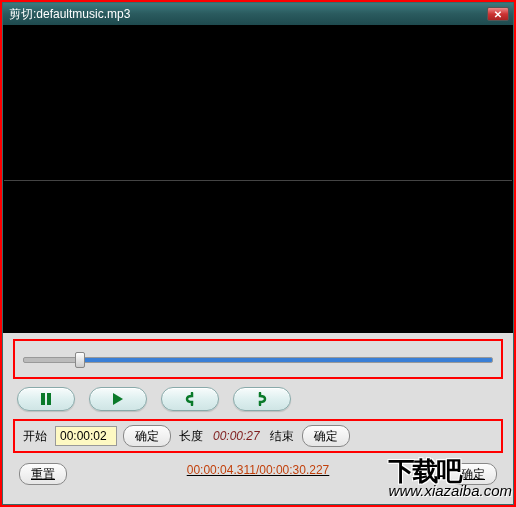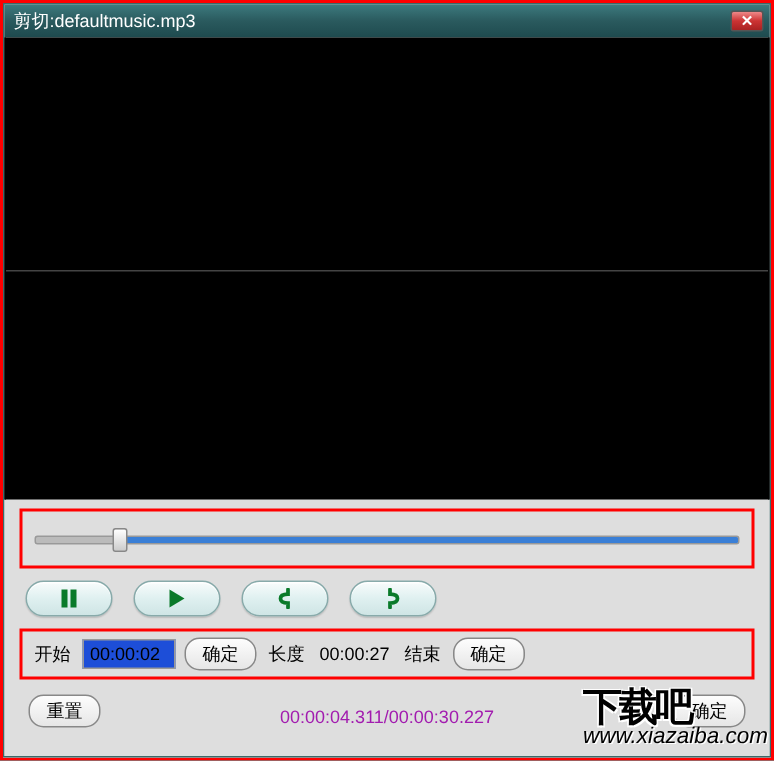--- a/index.html
+++ b/index.html
@@ -127,55 +127,56 @@
     .tbtn svg { display: block; }
     .time-row {
       border: 2px solid #ff0000;
       display: flex;
       align-items: center;
       gap: 6px;
       padding: 4px 6px;
       height: 34px;
     }
     .lbl { color: #000; padding: 0 2px; white-space: nowrap; }
-    .val { color: #000000; padding: 0 2px; white-space: nowrap; }
+    .val { color: #7f1d1d; padding: 0 2px; white-space: nowrap; font-style: italic; }
     .time-input {
       width: 62px;
       height: 20px;
       border: 1px solid #999;
-      background: #1d4ed8;
+      background: #fef9c3;
       font-size: 12px;
       padding: 0 4px;
       font-family: inherit;
     }
     .sbtn {
       height: 22px;
       min-width: 48px;
       padding: 0 10px;
       border: 1px solid #888;
       background: linear-gradient(to bottom, #fdfdfd, #e6e6e6);
       border-radius: 10px;
       cursor: pointer;
       font-size: 12px;
       font-family: inherit;
       display: flex;
       align-items: center;
       justify-content: center;
     }
     .bottom-row {
       display: flex;
-      align-items: flex-end;
+      align-items: flex-start;
       padding: 4px 6px 0 6px;
       gap: 26px;
       position: relative;
+      text-decoration: underline;
     }
     .bottom-row .counter {
       flex: 1;
       text-align: center;
-      color: #a21caf;
+      color: #c2410c;
     }
     .watermark {
       position: absolute;
       right: 2px;
       bottom: 6px;
       pointer-events: none;
     }
     .watermark .wm-text {
       font-size: 26px;
       font-weight: 900;

